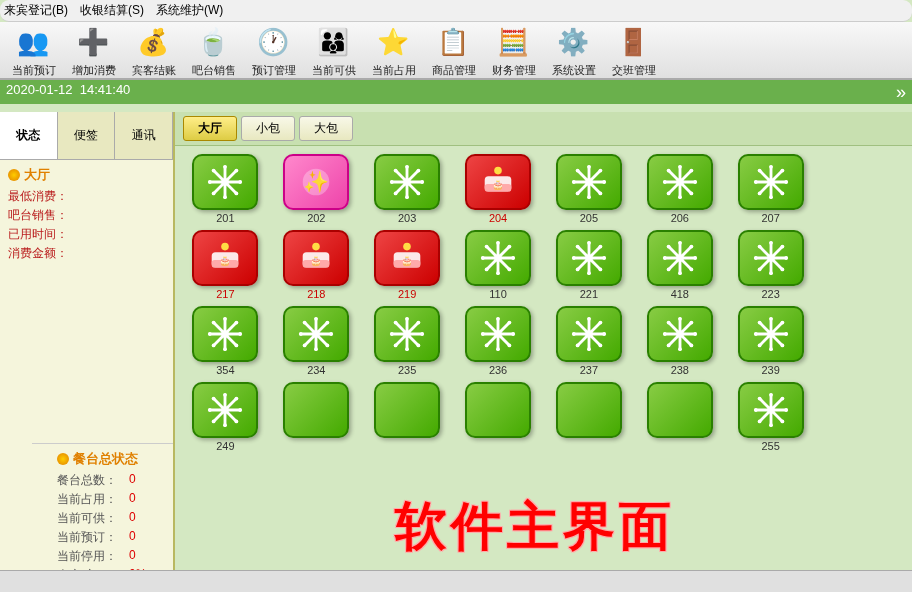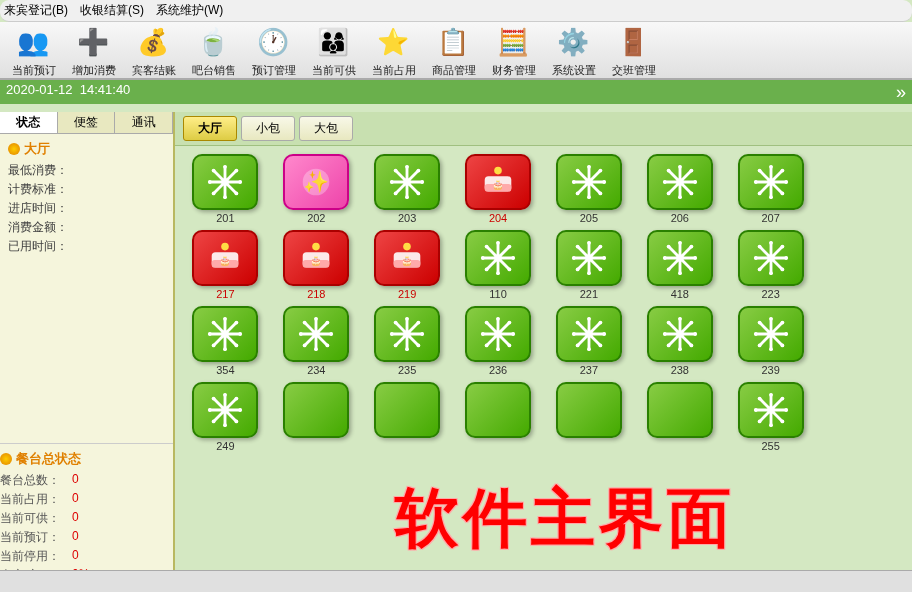--- a/index.html
+++ b/index.html
@@ -14,32 +14,32 @@
     .tool-btn { display: flex; flex-direction: column; align-items: center; cursor: pointer; min-width: 52px; }
     .tool-btn .icon-wrap { width: 44px; height: 40px; display: flex; align-items: center; justify-content: center; font-size: 26px; }
     .tool-btn .label { font-size: 11px; color: #222; white-space: nowrap; }
 
     
     #datetime-bar { background: #6ab04c; color: white; font-size: 13px; padding: 2px 6px; display: flex; justify-content: space-between; }
 
     
     #left-panel { position: absolute; top: 80px; left: 0; width: 175px; bottom: 0; background: #f5f5dc; border-right: 2px solid #b8b860; display: flex; flex-direction: column; }
     #tabs-row { display: flex; border-bottom: 1px solid #aaa; }
-    .tab-btn { flex: 1; padding: 2px 0; text-align: center; cursor: pointer; background: #e8e8c0; border-right: 1px solid #aaa; font-size: 12px; }
+    .tab-btn { flex: 1; padding: 15px 0; text-align: center; cursor: pointer; background: #e8e8c0; border-right: 1px solid #aaa; font-size: 12px; }
     .tab-btn.active { background: #fff; font-weight: bold; }
 
     
     #hall-info { padding: 6px 8px; flex: 1; }
     .section-title { color: #e08000; font-weight: bold; font-size: 13px; margin-bottom: 4px; display: flex; align-items: center; gap: 4px; }
     .section-title .dot { display: inline-block; width: 12px; height: 12px; background: radial-gradient(circle, #ffcc00, #e08000); border-radius: 50%; }
     .info-row { display: flex; font-size: 12px; margin-bottom: 2px; color: #333; }
-    .info-label { width: 65px; color: #404040; }
+    .info-label { width: 65px; color: #b91c1c; }
     .info-value { color: #222; }
 
-    #status-section { padding: 6px 0; border-top: 1px solid #ccc; }
+    #status-section { padding: 6px 25px; border-top: 1px solid #ccc; margin-left: 32px; }
     .status-row { display: flex; font-size: 12px; margin-bottom: 2px; }
     .status-label { width: 72px; color: #555; }
     .status-value { color: #d00; }
     .status-value.pct { color: #d00; }
 
     
     #main-content { position: absolute; top: 80px; left: 175px; right: 0; bottom: 0; background: #d4e8c2; overflow: hidden; }
 
     
     #sub-tabs { display: flex; padding: 4px 8px; gap: 4px; background: #c8e0b0; border-bottom: 1px solid #a0c080; }
@@ -52,21 +52,21 @@
     .table-cell { display: flex; flex-direction: column; align-items: center; cursor: pointer; }
     .table-icon { width: 66px; height: 56px; border-radius: 10px; display: flex; align-items: center; justify-content: center; position: relative; }
     .table-icon.green { background: linear-gradient(135deg, #88cc44, #44aa00); border: 2px solid #2a8000; box-shadow: 2px 2px 4px rgba(0,0,0,0.3); }
     .table-icon.red { background: linear-gradient(135deg, #ee4444, #cc0000); border: 2px solid #aa0000; box-shadow: 2px 2px 4px rgba(0,0,0,0.3); }
     .table-icon.pink { background: linear-gradient(135deg, #ff88cc, #ee44aa); border: 2px solid #cc0088; box-shadow: 2px 2px 4px rgba(0,0,0,0.3); }
     .table-icon svg { width: 38px; height: 38px; }
     .table-label { font-size: 11px; color: #333; margin-top: 2px; }
     .table-label.red { color: #cc0000; font-weight: normal; }
 
     
-    #watermark { position: absolute; left: 220px; bottom: 30px; font-size: 64px; font-weight: bold; color: red; white-space: nowrap; z-index: 10; letter-spacing: 4px; text-shadow: 2px 2px 4px rgba(0,0,0,0.2); }
+    #watermark { position: absolute; left: 220px; bottom: 30px; font-size: 52px; font-weight: bold; color: red; white-space: nowrap; z-index: 10; letter-spacing: 4px; text-shadow: 2px 2px 4px rgba(0,0,0,0.2); }
   </style>
 </head>
 <body>
 
 <div id="menubar">
   <span>来宾登记(B)</span>
   <span>收银结算(S)</span>
   <span>系统维护(W)</span>
 </div>
 
@@ -133,33 +133,29 @@
   <div id="hall-info">
     <div class="section-title">
       <span class="dot"></span>
       <span>大厅</span>
     </div>
     <div class="info-row">
       <span class="info-label">最低消费：</span>
       <span class="info-value"></span>
     </div>
     <div class="info-row">
-      <span class="info-label">计费标准：</span>
+      <span class="info-label">吧台销售：</span>
       <span class="info-value"></span>
     </div>
     <div class="info-row">
-      <span class="info-label">进店时间：</span>
+      <span class="info-label">已用时间：</span>
       <span class="info-value"></span>
     </div>
     <div class="info-row">
       <span class="info-label">消费金额：</span>
-      <span class="info-value"></span>
-    </div>
-    <div class="info-row">
-      <span class="info-label">已用时间：</span>
       <span class="info-value"></span>
     </div>
   </div>
   <div id="status-section">
     <div class="section-title">
       <span class="dot"></span>
       <span>餐台总状态</span>
     </div>
     <div class="status-row">
       <span class="status-label">餐台总数：</span>

